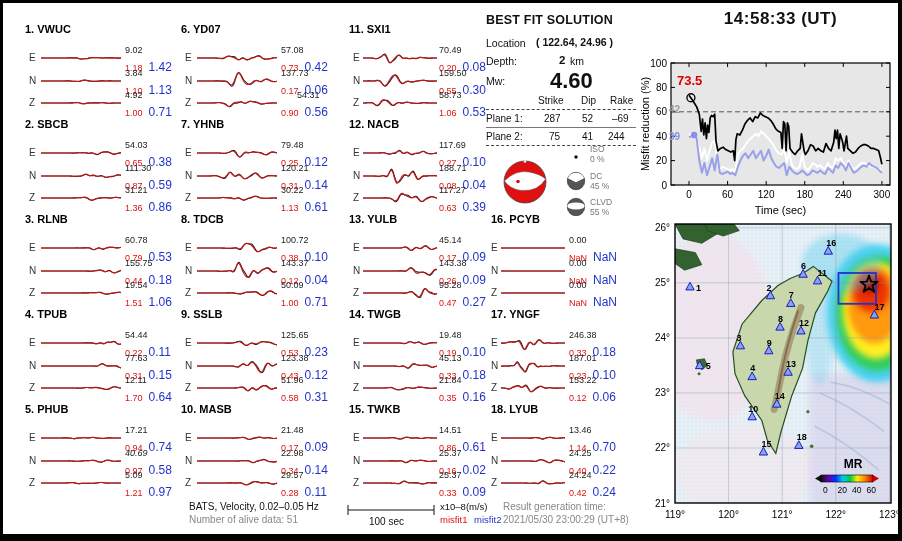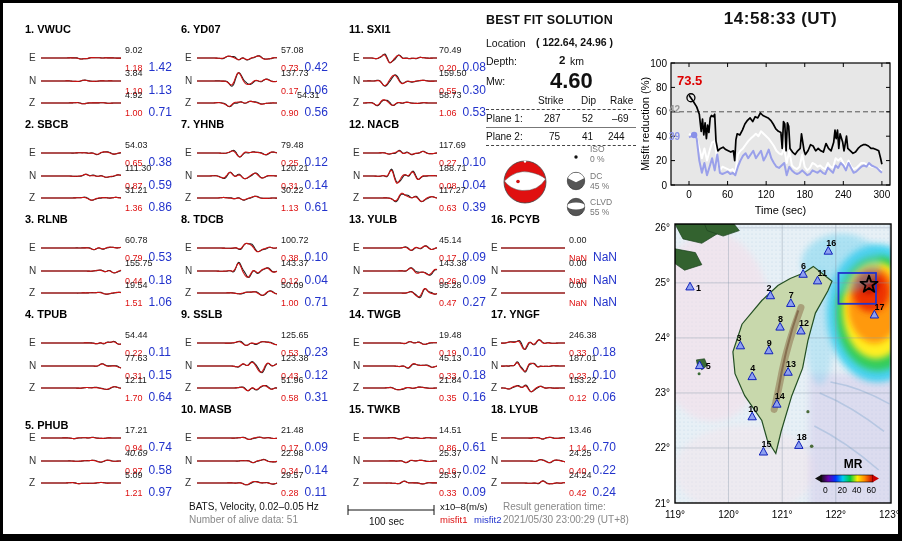--- a/index.html
+++ b/index.html
@@ -120,21 +120,21 @@
         <div class="abs" style="left:104px;top:56.5px;white-space:nowrap;"><span class="m1">0.31</span><span class="m2">0.15</span></div>
         <div class="ch-letter abs" style="left:8px;top:74px;">Z</div>
         <svg width="80" height="28" style="position:absolute;left:20px;top:66px;overflow:visible;">
           <path d="M0.0,14.0 L0.8,14.0 L1.7,14.0 L2.5,14.0 L3.3,14.0 L4.2,14.0 L5.0,14.0 L5.8,14.0 L6.7,14.0 L7.5,14.0 L8.3,14.0 L9.2,14.0 L10.0,14.0 L10.8,14.0 L11.7,14.0 L12.5,14.0 L13.3,14.0 L14.2,14.0 L15.0,14.0 L15.8,14.0 L16.7,14.0 L17.5,14.0 L18.3,14.0 L19.2,14.0 L20.0,14.0 L20.8,14.0 L21.7,14.0 L22.5,14.0 L23.3,14.0 L24.2,14.0 L25.0,14.0 L25.8,14.0 L26.7,14.0 L27.5,14.0 L28.3,14.0 L29.2,14.0 L30.0,14.0 L30.8,14.0 L31.7,14.0 L32.5,14.0 L33.3,14.0 L34.2,14.0 L35.0,14.0 L35.8,14.1 L36.7,14.1 L37.5,14.1 L38.3,14.2 L39.2,14.2 L40.0,14.2 L40.8,14.1 L41.7,14.0 L42.5,13.9 L43.3,13.8 L44.2,13.6 L45.0,13.5 L45.8,13.5 L46.7,13.5 L47.5,13.6 L48.3,13.7 L49.2,13.8 L50.0,13.8 L50.8,13.7 L51.7,13.6 L52.5,13.5 L53.3,13.3 L54.2,13.3 L55.0,13.3 L55.8,13.4 L56.7,13.6 L57.5,13.8 L58.3,14.0 L59.2,14.1 L60.0,14.3 L60.8,14.4 L61.7,14.6 L62.5,14.8 L63.3,15.0 L64.2,15.2 L65.0,15.4 L65.8,15.5 L66.7,15.4 L67.5,15.2 L68.3,14.9 L69.2,14.5 L70.0,14.0 L70.8,13.6 L71.7,13.2 L72.5,12.9 L73.3,12.7 L74.2,12.7 L75.0,12.9 L75.8,13.1 L76.7,13.3 L77.5,13.6 L78.3,13.8 L79.2,14.0 L80.0,14.1" fill="none" stroke="#222" stroke-width="1.1"></path>
           <path d="M0.0,14.0 L0.8,14.0 L1.7,14.0 L2.5,14.0 L3.3,14.0 L4.2,14.0 L5.0,14.0 L5.8,14.0 L6.7,14.0 L7.5,14.0 L8.3,14.0 L9.2,14.0 L10.0,14.0 L10.8,14.0 L11.7,14.0 L12.5,14.0 L13.3,14.0 L14.2,14.0 L15.0,14.0 L15.8,14.0 L16.7,14.0 L17.5,14.0 L18.3,14.0 L19.2,14.0 L20.0,14.0 L20.8,14.0 L21.7,14.0 L22.5,14.0 L23.3,14.0 L24.2,14.0 L25.0,14.0 L25.8,14.0 L26.7,14.0 L27.5,14.0 L28.3,14.0 L29.2,14.0 L30.0,14.0 L30.8,14.0 L31.7,14.0 L32.5,14.0 L33.3,14.0 L34.2,14.0 L35.0,14.0 L35.8,14.1 L36.7,14.1 L37.5,14.1 L38.3,14.1 L39.2,14.1 L40.0,14.1 L40.8,14.0 L41.7,13.9 L42.5,13.8 L43.3,13.7 L44.2,13.6 L45.0,13.5 L45.8,13.5 L46.7,13.5 L47.5,13.6 L48.3,13.7 L49.2,13.8 L50.0,13.9 L50.8,13.9 L51.7,13.8 L52.5,13.7 L53.3,13.6 L54.2,13.6 L55.0,13.5 L55.8,13.6 L56.7,13.7 L57.5,13.9 L58.3,14.1 L59.2,14.3 L60.0,14.5 L60.8,14.6 L61.7,14.8 L62.5,15.0 L63.3,15.2 L64.2,15.3 L65.0,15.3 L65.8,15.2 L66.7,15.1 L67.5,14.8 L68.3,14.5 L69.2,14.1 L70.0,13.7 L70.8,13.3 L71.7,13.0 L72.5,12.8 L73.3,12.7 L74.2,12.8 L75.0,13.0 L75.8,13.2 L76.7,13.5 L77.5,13.8 L78.3,14.0 L79.2,14.2 L80.0,14.3" fill="none" stroke="#cc1111" stroke-width="1.1"></path>
         </svg>
         <div class="val abs" style="left:104px;top:67px;">12.11</div>
         <div class="abs" style="left:104px;top:79px;white-space:nowrap;"><span class="m1">1.70</span><span class="m2">0.64</span></div>
       </div>
       <div class="abs" style="left:18px;top:400px;width:150px;height:95px;">
-        <div class="st-title abs" style="left:4px;top:16px;">5. PHUB</div>
+        <div class="st-title abs" style="left:4px;top:0;">5. PHUB</div>
         <div class="ch-letter abs" style="left:8px;top:29px;">E</div>
         <svg width="80" height="28" style="position:absolute;left:20px;top:21px;overflow:visible;">
           <path d="M0.0,14.0 L0.8,14.0 L1.7,14.0 L2.5,14.0 L3.3,14.0 L4.2,14.0 L5.0,14.0 L5.8,14.0 L6.7,14.0 L7.5,14.0 L8.3,14.0 L9.2,14.0 L10.0,14.0 L10.8,14.0 L11.7,14.0 L12.5,14.0 L13.3,14.0 L14.2,14.0 L15.0,14.0 L15.8,14.0 L16.7,14.0 L17.5,14.0 L18.3,14.0 L19.2,14.0 L20.0,14.0 L20.8,14.0 L21.7,13.9 L22.5,13.9 L23.3,13.9 L24.2,13.9 L25.0,13.9 L25.8,13.9 L26.7,13.9 L27.5,14.0 L28.3,14.0 L29.2,14.1 L30.0,14.2 L30.8,14.4 L31.7,14.5 L32.5,14.7 L33.3,14.7 L34.2,14.6 L35.0,14.4 L35.8,14.3 L36.7,14.1 L37.5,14.0 L38.3,14.0 L39.2,14.0 L40.0,14.0 L40.8,13.9 L41.7,13.8 L42.5,13.8 L43.3,13.7 L44.2,13.7 L45.0,13.8 L45.8,13.9 L46.7,14.0 L47.5,14.0 L48.3,13.9 L49.2,13.7 L50.0,13.5 L50.8,13.4 L51.7,13.4 L52.5,13.4 L53.3,13.5 L54.2,13.7 L55.0,13.9 L55.8,14.0 L56.7,14.1 L57.5,14.1 L58.3,14.2 L59.2,14.3 L60.0,14.4 L60.8,14.4 L61.7,14.5 L62.5,14.5 L63.3,14.4 L64.2,14.3 L65.0,14.2 L65.8,14.0 L66.7,14.0 L67.5,13.9 L68.3,13.9 L69.2,13.9 L70.0,14.0 L70.8,14.0 L71.7,14.0 L72.5,14.0 L73.3,14.0 L74.2,14.0 L75.0,14.0 L75.8,14.0 L76.7,14.0 L77.5,14.0 L78.3,14.0 L79.2,14.0 L80.0,14.0" fill="none" stroke="#222" stroke-width="1.1"></path>
           <path d="M0.0,14.0 L0.8,14.0 L1.7,14.0 L2.5,14.0 L3.3,14.0 L4.2,14.0 L5.0,14.0 L5.8,14.0 L6.7,14.0 L7.5,14.0 L8.3,14.0 L9.2,14.0 L10.0,14.0 L10.8,14.0 L11.7,14.0 L12.5,14.0 L13.3,14.0 L14.2,14.0 L15.0,14.0 L15.8,14.0 L16.7,14.0 L17.5,14.0 L18.3,14.0 L19.2,14.0 L20.0,14.0 L20.8,14.0 L21.7,14.0 L22.5,13.9 L23.3,13.9 L24.2,13.9 L25.0,13.9 L25.8,14.0 L26.7,14.0 L27.5,14.0 L28.3,14.1 L29.2,14.2 L30.0,14.3 L30.8,14.4 L31.7,14.5 L32.5,14.6 L33.3,14.6 L34.2,14.5 L35.0,14.3 L35.8,14.1 L36.7,14.0 L37.5,13.9 L38.3,13.8 L39.2,13.8 L40.0,13.8 L40.8,13.8 L41.7,13.8 L42.5,13.7 L43.3,13.8 L44.2,13.8 L45.0,13.8 L45.8,13.9 L46.7,13.9 L47.5,13.9 L48.3,13.8 L49.2,13.7 L50.0,13.6 L50.8,13.5 L51.7,13.5 L52.5,13.5 L53.3,13.7 L54.2,13.8 L55.0,14.0 L55.8,14.1 L56.7,14.2 L57.5,14.3 L58.3,14.3 L59.2,14.4 L60.0,14.4 L60.8,14.4 L61.7,14.4 L62.5,14.4 L63.3,14.3 L64.2,14.2 L65.0,14.1 L65.8,14.0 L66.7,13.9 L67.5,13.9 L68.3,13.9 L69.2,13.9 L70.0,13.9 L70.8,14.0 L71.7,14.0 L72.5,14.0 L73.3,14.0 L74.2,14.0 L75.0,14.0 L75.8,14.0 L76.7,14.0 L77.5,14.0 L78.3,14.0 L79.2,14.0 L80.0,14.0" fill="none" stroke="#cc1111" stroke-width="1.1"></path>
         </svg>
         <div class="val abs" style="left:104px;top:22px;">17.21</div>
         <div class="abs" style="left:104px;top:34px;white-space:nowrap;"><span class="m1">0.94</span><span class="m2">0.74</span></div>
         <div class="ch-letter abs" style="left:8px;top:51.5px;">N</div>
         <svg width="80" height="28" style="position:absolute;left:20px;top:43.5px;overflow:visible;">
           <path d="M0.0,14.0 L0.8,14.0 L1.7,14.0 L2.5,14.0 L3.3,14.0 L4.2,14.0 L5.0,14.0 L5.8,14.0 L6.7,14.0 L7.5,14.0 L8.3,14.0 L9.2,14.0 L10.0,14.0 L10.8,14.0 L11.7,14.0 L12.5,14.0 L13.3,14.0 L14.2,14.0 L15.0,14.0 L15.8,14.0 L16.7,14.0 L17.5,14.0 L18.3,14.0 L19.2,14.0 L20.0,14.0 L20.8,14.0 L21.7,14.0 L22.5,14.0 L23.3,14.0 L24.2,14.0 L25.0,14.0 L25.8,14.0 L26.7,14.0 L27.5,13.9 L28.3,13.9 L29.2,13.9 L30.0,14.0 L30.8,14.0 L31.7,14.0 L32.5,14.1 L33.3,14.1 L34.2,14.2 L35.0,14.2 L35.8,14.3 L36.7,14.3 L37.5,14.3 L38.3,14.3 L39.2,14.2 L40.0,14.2 L40.8,14.1 L41.7,14.0 L42.5,13.9 L43.3,13.8 L44.2,13.7 L45.0,13.7 L45.8,13.6 L46.7,13.6 L47.5,13.6 L48.3,13.6 L49.2,13.5 L50.0,13.5 L50.8,13.4 L51.7,13.4 L52.5,13.4 L53.3,13.4 L54.2,13.5 L55.0,13.8 L55.8,14.0 L56.7,14.4 L57.5,14.7 L58.3,14.9 L59.2,15.1 L60.0,15.2 L60.8,15.1 L61.7,14.8 L62.5,14.5 L63.3,14.2 L64.2,13.8 L65.0,13.5 L65.8,13.3 L66.7,13.1 L67.5,13.2 L68.3,13.3 L69.2,13.4 L70.0,13.7 L70.8,13.9 L71.7,14.0 L72.5,14.2 L73.3,14.2 L74.2,14.2 L75.0,14.2 L75.8,14.1 L76.7,14.1 L77.5,14.0 L78.3,14.0 L79.2,14.0 L80.0,14.1" fill="none" stroke="#222" stroke-width="1.1"></path>

